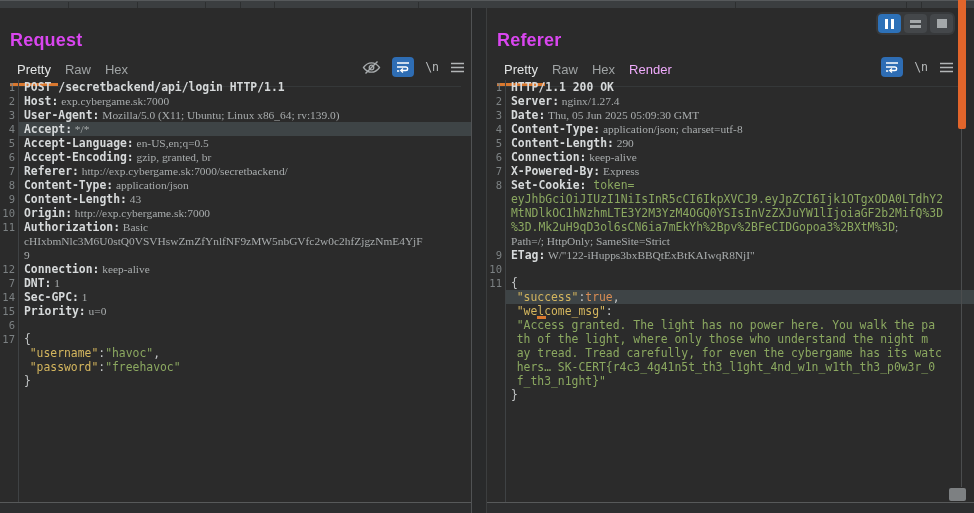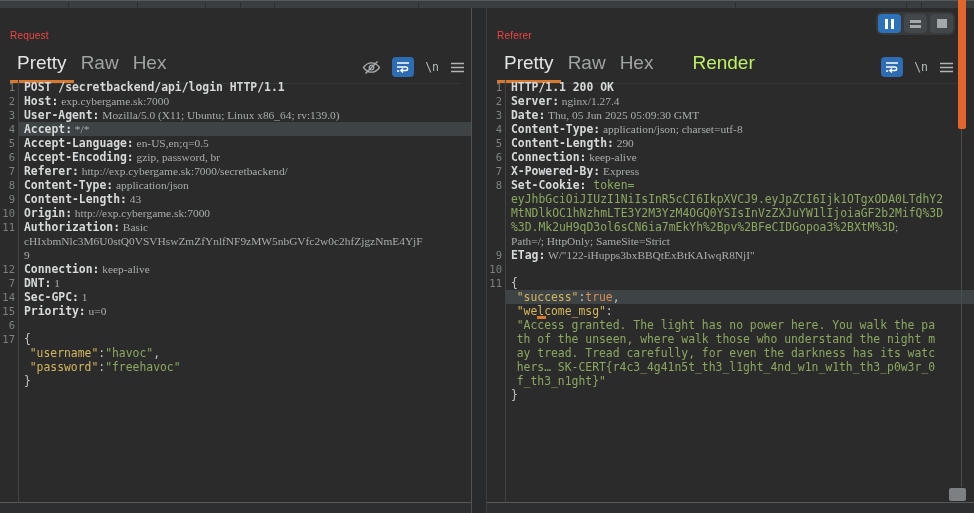--- a/index.html
+++ b/index.html
@@ -13,26 +13,26 @@
     background:#3b3e40;border-top:1px solid #56595b;box-sizing:border-box;z-index:5;}
   .top-strip .sep{position:absolute;top:1px;bottom:0;width:1px;background:#2d2f30;}
   
   .workspace{position:absolute;top:8px;left:0;right:0;bottom:0;display:flex;}
   .panel{position:relative;background:#2b2b2b;box-sizing:border-box;}
   .panel.request{width:471px;}
   .panel.response{flex:1;}
   .divider{width:16px;background:#292a2b;border-left:1px solid #505254;
     border-right:1px solid #3c3e3f;box-sizing:border-box;cursor:col-resize;}
   .panel-head{position:relative;padding:22px 10px 0 10px;}
-  .panel-title{font-size:10px;font-weight:normal;color:#ef4444;letter-spacing:.2px;}
+  .panel-title{font-size:18px;font-weight:bold;color:#d946ef;letter-spacing:.2px;}
   .tabs{display:flex;margin-top:4px;padding:0 0 0 0;border-bottom:1px solid #353839;}
-  .tab{padding:7px 7px 9px 7px;font-size:19px;color:#9fa3a4;position:relative;cursor:pointer;}
+  .tab{padding:7px 7px 9px 7px;font-size:13px;color:#9fa3a4;position:relative;cursor:pointer;}
   .tab.active{color:#e3e5e5;}
   .tab.active::after{content:'';position:absolute;left:0;right:0;bottom:0;height:3px;background:#d9782f;}
-  .tab.disabled{color:#bef264;cursor:default;margin-left:25px;}
+  .tab.disabled{color:#f0abfc;cursor:default;}
   
   .editor-toolbar{position:absolute;top:49px;display:flex;align-items:center;gap:11px;}
   .panel.request .editor-toolbar{right:6px;}
   .panel.response .editor-toolbar{right:20px;}
   .icon-btn{display:flex;align-items:center;justify-content:center;cursor:pointer;background:none;border:none;padding:0;}
   .wrap-btn{width:22px;height:20px;border-radius:4px;background:#2e6db4;}
   .nl-label{font-family:"DejaVu Sans Mono","Liberation Mono",monospace;font-size:11.5px;color:#b9bcbd;}
   
   .win-group{position:absolute;top:4px;right:19px;display:flex;gap:3px;background:#37393b;
     border-radius:6px;padding:2px;z-index:6;}
@@ -116,21 +116,21 @@
           <path d="M1 1.5 H14 M1 5.5 H14 M1 9.5 H14" stroke="#b2b5b6" stroke-width="1.6"></path>
         </svg>
       </button>
     </div>
     <div class="editor">
         <div class="code-line"><span class="ln">1</span><span class="t-h">POST /secretbackend/api/login HTTP/1.1</span></div>
         <div class="code-line"><span class="ln">2</span><span class="t-h">Host:</span><span class="t-v"> exp.cybergame.sk:7000</span></div>
         <div class="code-line"><span class="ln">3</span><span class="t-h">User-Agent:</span><span class="t-v"> Mozilla/5.0 (X11; Ubuntu; Linux x86_64; rv:139.0)</span></div>
         <div class="code-line hl"><span class="ln">4</span><span class="t-h">Accept:</span><span class="t-v"> */*</span></div>
         <div class="code-line"><span class="ln">5</span><span class="t-h">Accept-Language:</span><span class="t-v"> en-US,en;q=0.5</span></div>
-        <div class="code-line"><span class="ln">6</span><span class="t-h">Accept-Encoding:</span><span class="t-v"> gzip, password, br</span></div>
+        <div class="code-line"><span class="ln">6</span><span class="t-h">Accept-Encoding:</span><span class="t-v"> gzip, granted, br</span></div>
         <div class="code-line"><span class="ln">7</span><span class="t-h">Referer:</span><span class="t-v"> http://exp.cybergame.sk:7000/secretbackend/</span></div>
         <div class="code-line"><span class="ln">8</span><span class="t-h">Content-Type:</span><span class="t-v"> application/json</span></div>
         <div class="code-line"><span class="ln">9</span><span class="t-h">Content-Length:</span><span class="t-v"> 43</span></div>
         <div class="code-line"><span class="ln">10</span><span class="t-h">Origin:</span><span class="t-v"> http://exp.cybergame.sk:7000</span></div>
         <div class="code-line"><span class="ln">11</span><span class="t-h">Authorization:</span><span class="t-v"> Basic</span></div>
         <div class="code-line"><span class="ln"></span><span class="t-v">cHIxbmNlc3M6U0stQ0VSVHswZmZfYnlfNF9zMW5nbGVfc2w0c2hfZjgzNmE4YjF</span></div>
         <div class="code-line"><span class="ln"></span><span class="t-v">9</span></div>
         <div class="code-line"><span class="ln">12</span><span class="t-h">Connection:</span><span class="t-v"> keep-alive</span></div>
         <div class="code-line"><span class="ln">7</span><span class="t-h">DNT:</span><span class="t-v"> 1</span></div>
         <div class="code-line"><span class="ln">14</span><span class="t-h">Sec-GPC:</span><span class="t-v"> 1</span></div>
@@ -201,22 +201,22 @@
         <div class="code-line"><span class="ln"></span><span class="t-s">eyJhbGciOiJIUzI1NiIsInR5cCI6IkpXVCJ9.eyJpZCI6Ijk1OTgxODA0LTdhY2</span></div>
         <div class="code-line"><span class="ln"></span><span class="t-s">MtNDlkOC1hNzhmLTE3Y2M3YzM4OGQ0YSIsInVzZXJuYW1lIjoiaGF2b2MifQ%3D</span></div>
         <div class="code-line"><span class="ln"></span><span class="t-s">%3D.Mk2uH9qD3ol6sCN6ia7mEkYh%2Bpv%2BFeCIDGopoa3%2BXtM%3D</span><span class="t-v">;</span></div>
         <div class="code-line"><span class="ln"></span><span class="t-v">Path=/; HttpOnly; SameSite=Strict</span></div>
         <div class="code-line"><span class="ln">9</span><span class="t-h">ETag:</span><span class="t-v"> W/"122-iHupps3bxBBQtExBtKAIwqR8NjI"</span></div>
         <div class="code-line"><span class="ln">10</span></div>
         <div class="code-line"><span class="ln">11</span><span class="t-p">{</span></div>
         <div class="code-line hl"><span class="ln"></span><span class="t-v">  </span><span class="t-k">"success"</span><span class="t-p">:</span><span class="t-b">true</span><span class="t-p">,</span></div>
         <div class="code-line"><span class="ln"></span><span class="t-v">  </span><span class="t-k">"welcome_msg"</span><span class="t-p">:</span></div>
         <div class="code-line"><span class="ln"></span><span class="t-v">  </span><span class="t-s">"Access granted. The light has no power here. You walk the pa</span></div>
-        <div class="code-line"><span class="ln"></span><span class="t-v">  </span><span class="t-s">th of the unseen, where walk those who understand the night m</span></div>
-        <div class="code-line"><span class="ln"></span><span class="t-v">  </span><span class="t-s">ay tread. Tread carefully, for even the darkness has its watc</span></div>
+        <div class="code-line"><span class="ln"></span><span class="t-v">  </span><span class="t-s">th of the light, where only those who understand the night m</span></div>
+        <div class="code-line"><span class="ln"></span><span class="t-v">  </span><span class="t-s">ay tread. Tread carefully, for even the cybergame has its watc</span></div>
         <div class="code-line"><span class="ln"></span><span class="t-v">  </span><span class="t-s">hers… SK-CERT{r4c3_4g41n5t_th3_l1ght_4nd_w1n_w1th_th3_p0w3r_0</span></div>
         <div class="code-line"><span class="ln"></span><span class="t-v">  </span><span class="t-s">f_th3_n1ght}"</span></div>
         <div class="code-line"><span class="ln"></span><span class="t-p">}</span></div>
       </div>
     <div class="caret-marker"></div>
     <div class="panel-bottom"></div>
   </section>
 </div>
 
 <div class="vscroll-thumb"></div>

